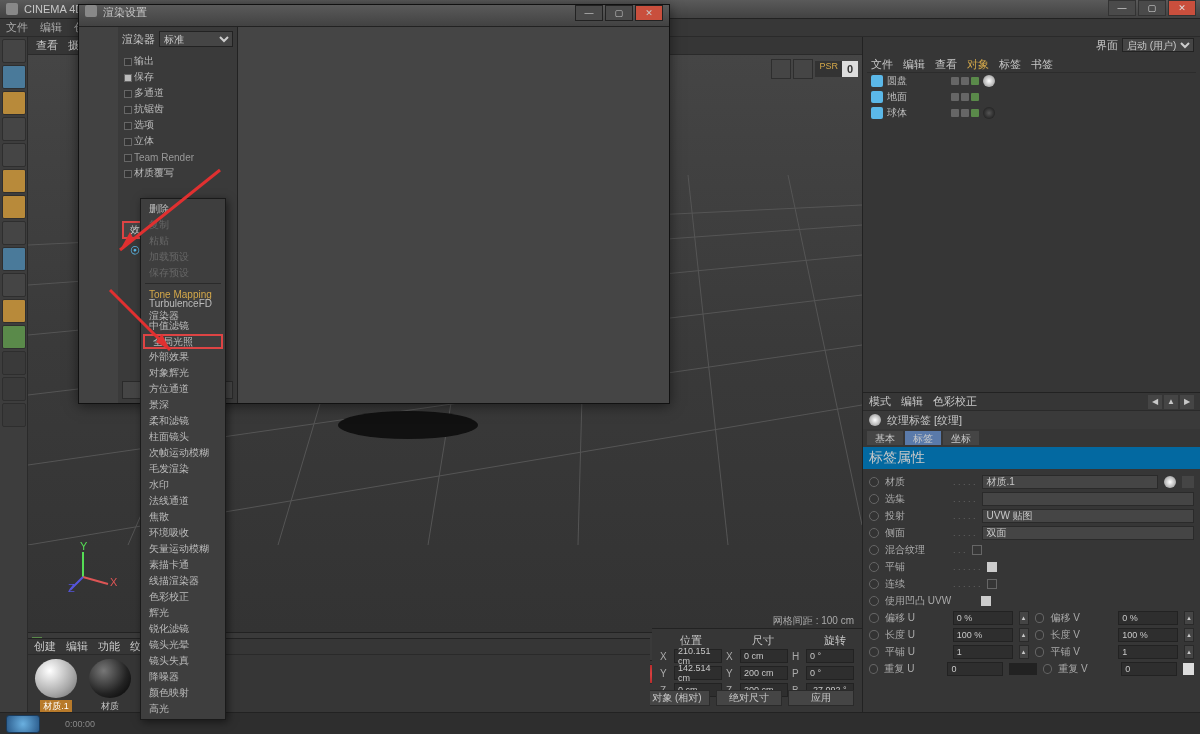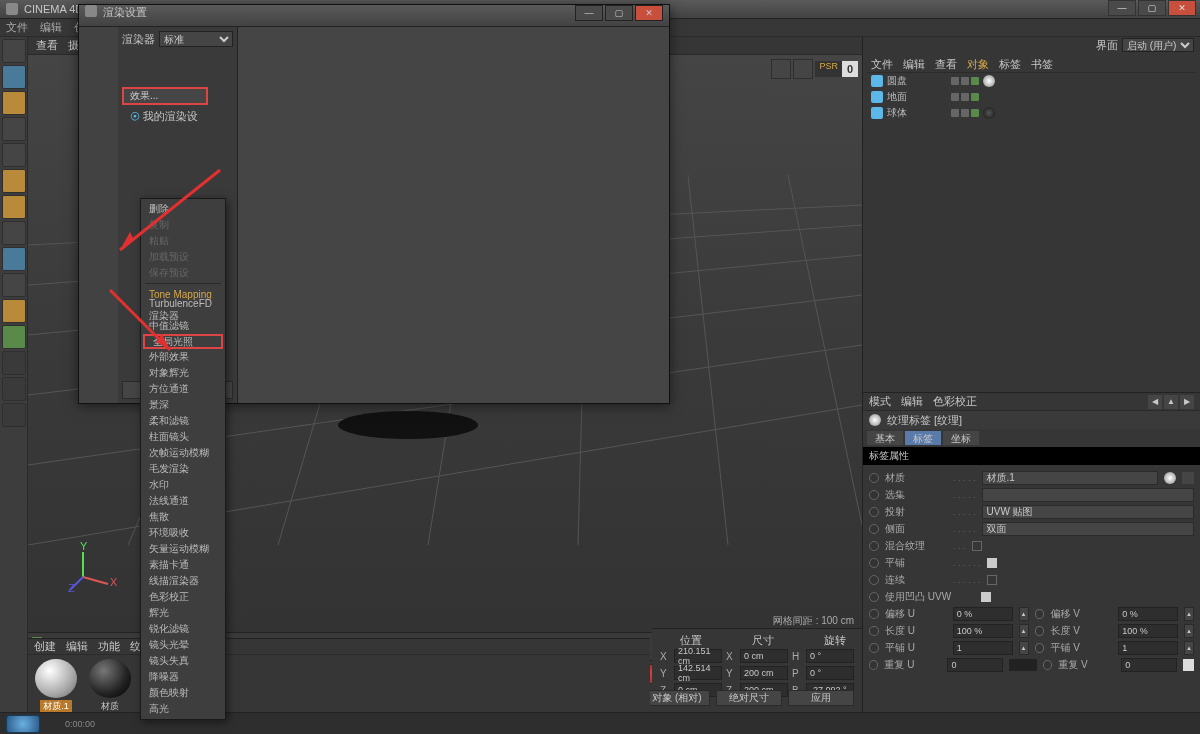--- a/index.html
+++ b/index.html
@@ -64,21 +64,21 @@
 .obj-mat.dk { background:radial-gradient(#555,#111); }
 .attr-panel { flex:1; background:#363636; overflow:hidden; }
 .attr-hdr { height:18px; display:flex; align-items:center; gap:10px; padding:0 6px; font-size:10px; color:#aaa; border-bottom:1px solid #2a2a2a; }
 .attr-nav { display:flex; gap:2px; margin-left:auto; }
 .navarrow { width:14px; height:14px; background:#454545; display:flex; align-items:center; justify-content:center; font-size:8px; }
 .attr-title { height:18px; display:flex; align-items:center; gap:6px; padding:0 6px; background:#3a3a3a; }
 .attr-title .ball { width:12px; height:12px; background:radial-gradient(#fff,#888); border-radius:50%; }
 .attr-tabs { height:18px; display:flex; gap:2px; padding:2px 4px; }
 .attr-tab { padding:1px 8px; background:#5a7aaa; font-size:10px; }
 .attr-tab.off { background:#454545; }
-.attr-section { background:#000000; padding:2px 6px; font-size:10px; }
+.attr-section { background:#0369a1; padding:2px 6px; font-size:14px; }
 .attr-rows { padding:4px 6px; }
 .attr-row { display:flex; align-items:center; height:17px; gap:6px; }
 .attr-row .radio { width:10px; height:10px; border:1px solid #666; border-radius:50%; background:#333; }
 .attr-row .lbl { width:62px; font-size:10px; color:#aaa; }
 .attr-row .dots { color:#666; flex:0 0 auto; font-size:9px; }
 .attr-row .val { flex:1; height:14px; background:#454545; border:1px solid #2a2a2a; padding:0 4px; font-size:10px; display:flex; align-items:center; }
 .attr-row .chk { width:10px; height:10px; background:#ccc; }
 .attr-row .mini { width:60px; height:14px; background:#2e2e2e; border:1px solid #222; font-size:9px; padding:0 3px; display:flex; align-items:center; }
 .attr-row .step { width:10px; height:14px; background:#454545; border:1px solid #2a2a2a; font-size:7px; display:flex; align-items:center; justify-content:center; }
 .material-bar { height:74px; background:#363636; border-top:1px solid #222; }
@@ -472,20 +472,30 @@
       <div class="dlg-winbtn">▢</div>
       <div class="dlg-winbtn close">✕</div>
     </div>
   </div>
   <div class="dlg-body">
     <div class="dlg-side">
       <div class="dlg-renderer">
         <span>渲染器</span>
         <select><option>标准</option></select>
       </div>
+      <div class="dlg-list" id="dlg-list">
+          <div class="dlg-item">输出</div>
+          <div class="dlg-item chk">保存</div>
+          <div class="dlg-item">多通道</div>
+          <div class="dlg-item">抗锯齿</div>
+          <div class="dlg-item">选项</div>
+          <div class="dlg-item">立体</div>
+          <div class="dlg-item team">Team Render</div>
+          <div class="dlg-item">材质覆写</div>
+        </div>
       <div class="dlg-btn hl">效果...</div>
       <div class="dlg-link">⦿ <span>我的渲染设</span></div>
       <div class="dlg-bottom">渲染</div>
     </div>
     <div class="dlg-main"></div>
   </div>
 </div>
 
 <div class="ctx" id="ctx">
     <div class="ctx-item">删除</div>

